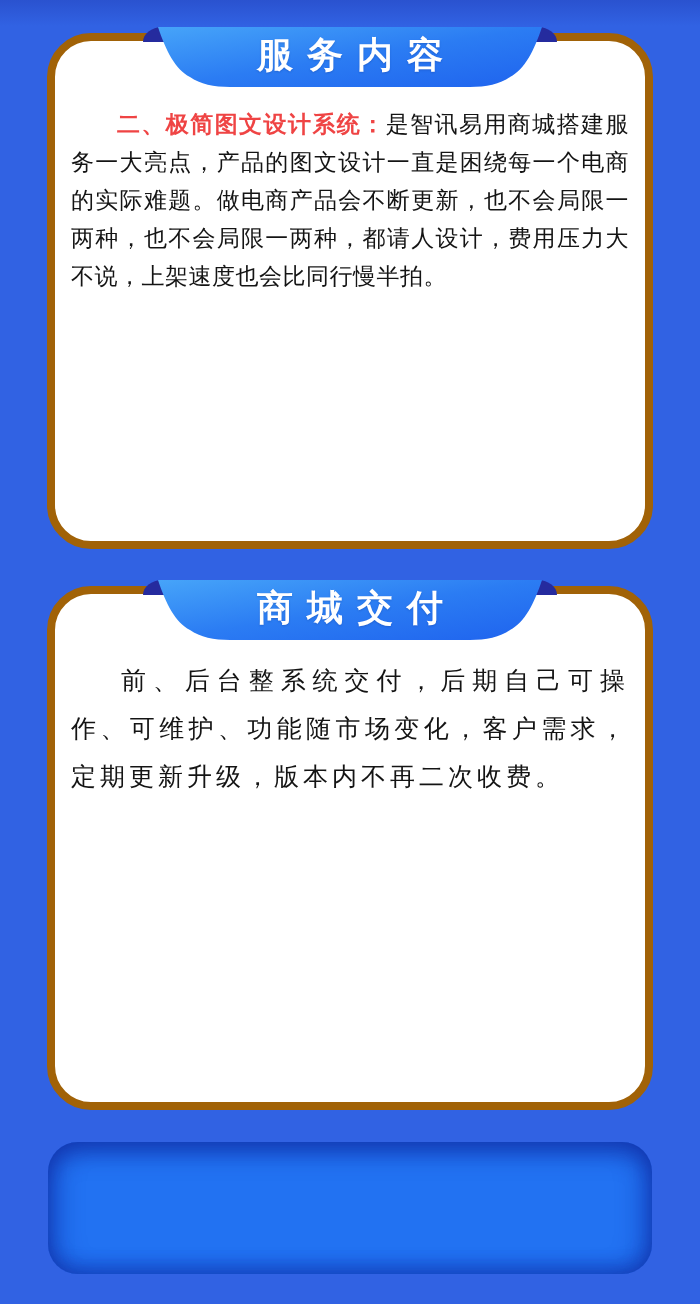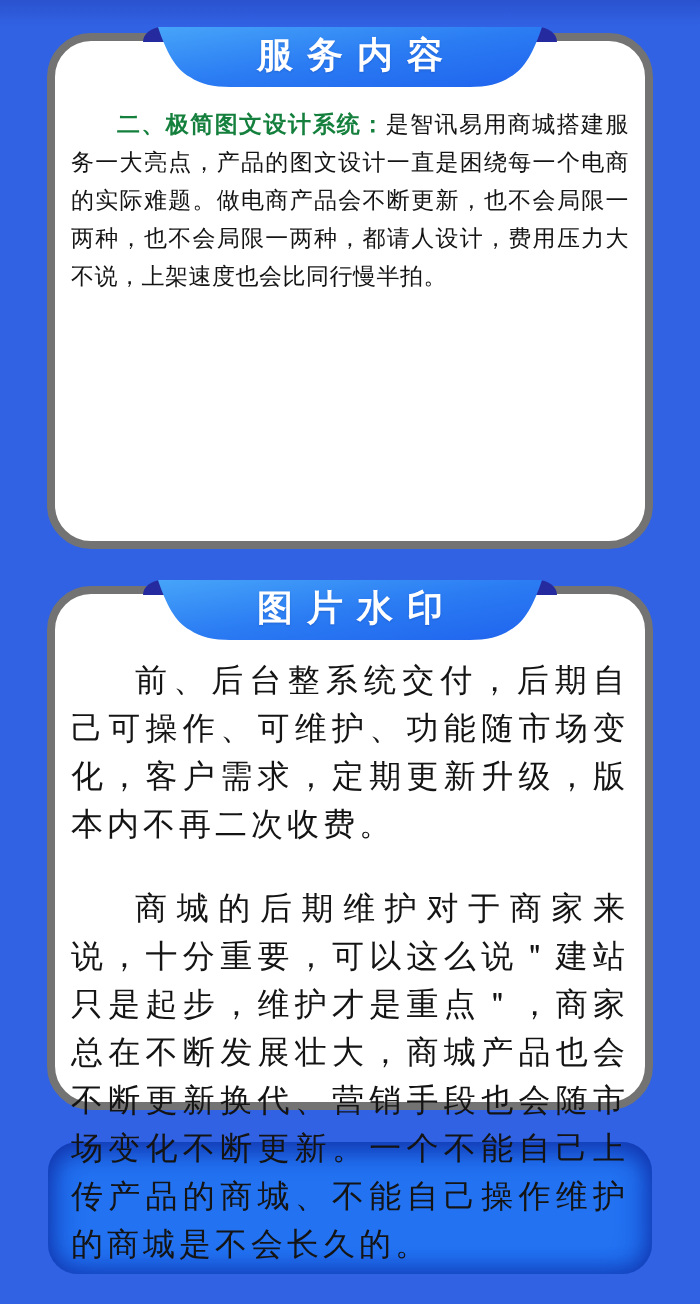--- a/index.html
+++ b/index.html
@@ -6,21 +6,21 @@
   body{
     width:700px;height:1304px;overflow:hidden;
     background:linear-gradient(180deg,#2a52cf 0px,#3162e3 26px,#3162e3 100%);
     font-family:"Liberation Sans","DejaVu Sans",sans-serif;
     position:relative;
   }
   .card{
     position:relative;
     margin:0 47px;
     background:#ffffff;
-    border:8px solid #737373;
+    border:8px solid #a16207;
     border-radius:44px;
     box-sizing:border-box;
   }
   .card-1{margin-top:33px;height:516px;}
   .card-2{margin-top:37px;height:524px;}
 
   
   .fold-strip{
     position:absolute;top:-14px;left:50%;transform:translateX(-50%);
     width:420px;height:15px;overflow:hidden;z-index:1;pointer-events:none;
@@ -48,26 +48,26 @@
 
   .card-body{
     text-align:justify;color:#141414;
   }
   .card-1 .card-body{
     padding:64px 16px 0 16px;
     font-size:23px;line-height:38px;letter-spacing:.5px;
   }
   .card-2 .card-body{
     padding:62px 16px 0 16px;
-    font-size:32px;line-height:48px;letter-spacing:4px;
+    font-size:25px;line-height:48px;letter-spacing:4px;
   }
   .card-body p{margin:0;text-indent:2em;}
   .card-1 .card-body p + p{margin-top:38px;}
   .card-2 .card-body p + p{margin-top:36px;}
-  .lead{color:#15803d;font-weight:bold;}
+  .lead{color:#ef4444;font-weight:bold;}
 
   .bottom-panel{
     margin:32px 48px 0;
     height:132px;border-radius:30px;
     background:#2272f2;
     box-shadow:
       inset 0 12px 22px rgba(13,32,150,.50),
       inset 0 -8px 18px rgba(13,32,150,.32),
       inset 14px 0 24px rgba(13,32,150,.22),
       inset -14px 0 24px rgba(13,32,150,.22);
@@ -108,21 +108,20 @@
     <svg viewBox="0 0 384 62" preserveAspectRatio="none">
       <defs>
         <linearGradient id="bgrad2" x1="0" y1="0" x2="1" y2="1">
           <stop offset="0" stop-color="#46a4f9"></stop>
           <stop offset="0.5" stop-color="#2b7cf3"></stop>
           <stop offset="1" stop-color="#1f63ee"></stop>
         </linearGradient>
       </defs>
       <path d="M0,0 L384,0 C376,24 367,42 352,50 C342,57 328,60 312,60 L72,60 C56,60 42,57 32,50 C17,42 8,24 0,0 Z" fill="url(#bgrad2)"></path>
     </svg>
-    <div class="badge-label">图片水印</div>
+    <div class="badge-label">商城交付</div>
   </div>
   <div class="card-body">
     <p><span>前、后台整系统交付，后期自己可操作、可维护、功能随市场变化，客户需求，定期更新升级，版本内不再二次收费。</span></p>
-    <p><span>商城的后期维护对于商家来说，十分重要，可以这么说＂建站只是起步，维护才是重点＂，商家总在不断发展壮大，商城产品也会不断更新换代、营销手段也会随市场变化不断更新。一个不能自己上传产品的商城、不能自己操作维护的商城是不会长久的。</span></p>
   </div>
 </section>
 
 <div class="bottom-panel"></div>
 
 </body></html>

